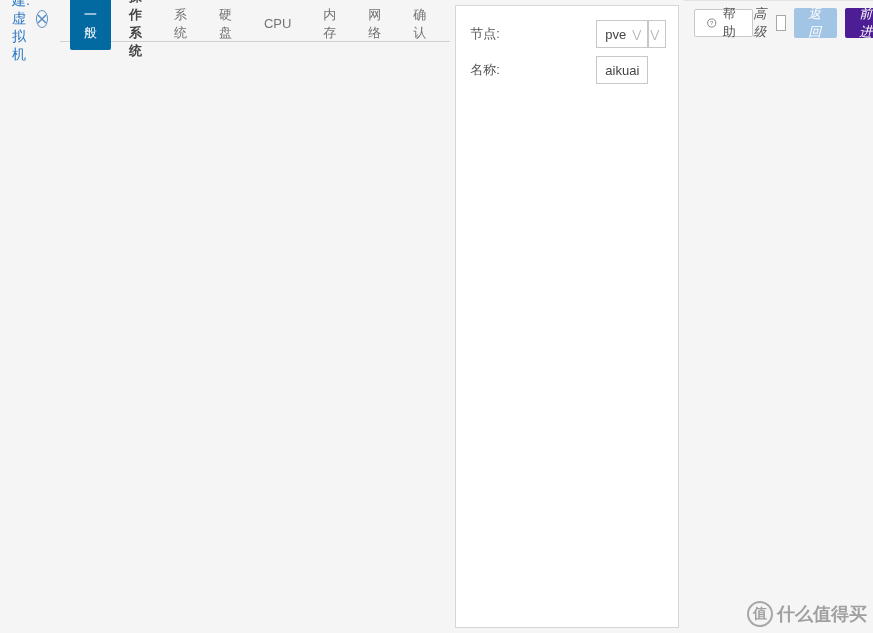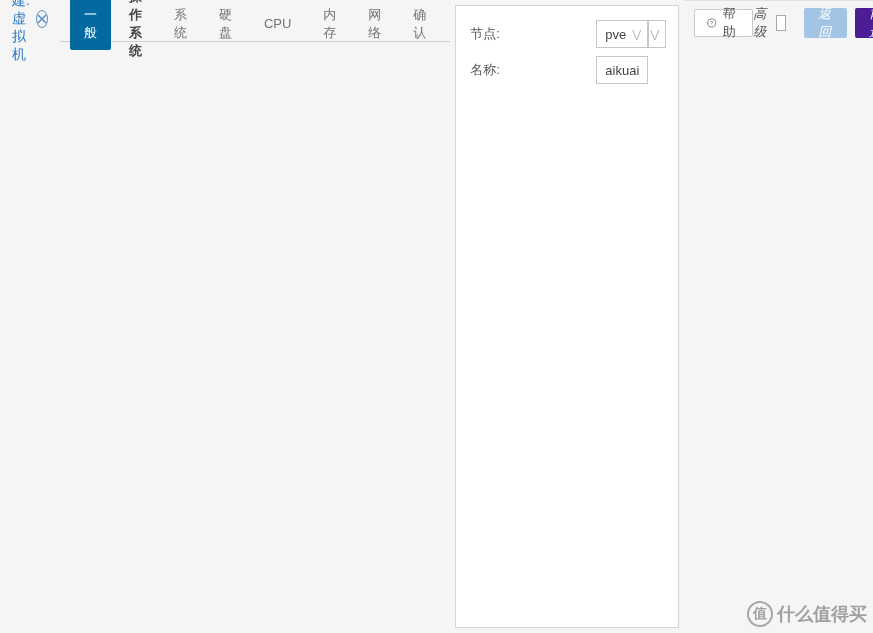--- a/index.html
+++ b/index.html
@@ -158,21 +158,21 @@
       height: 30px;
       padding: 0 14px;
       border-radius: 2px;
       display: flex;
       align-items: center;
       color: #fff;
       cursor: pointer;
       border: none;
       font-size: 13px;
     }
-    .btn.back { background: #a3c5e5; margin-left: 10px; }
+    .btn.back { background: #a3c5e5; }
     .btn.next { background: #4c1d95; }
     .watermark {
       position: absolute;
       right: 6px;
       bottom: 6px;
       font-size: 18px;
       font-weight: bold;
       color: rgba(90,90,90,0.55);
       display: flex;
       align-items: center;

